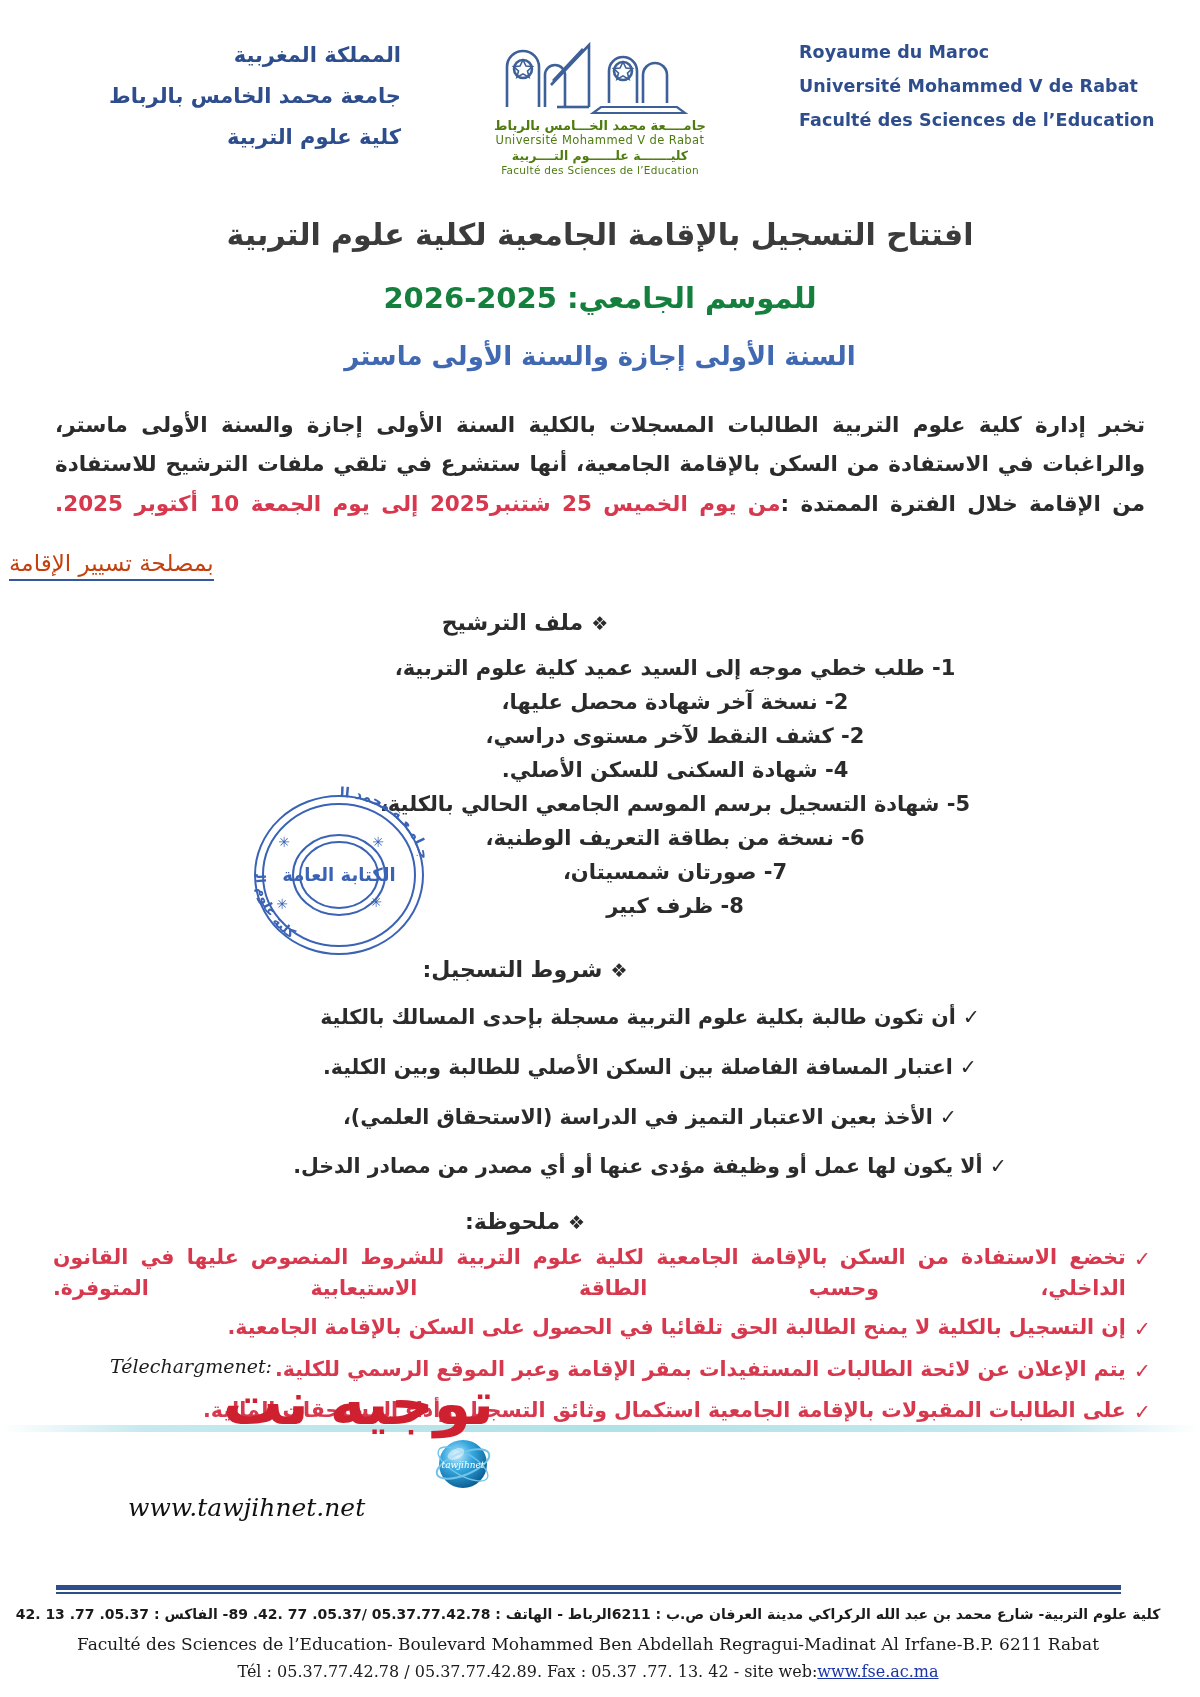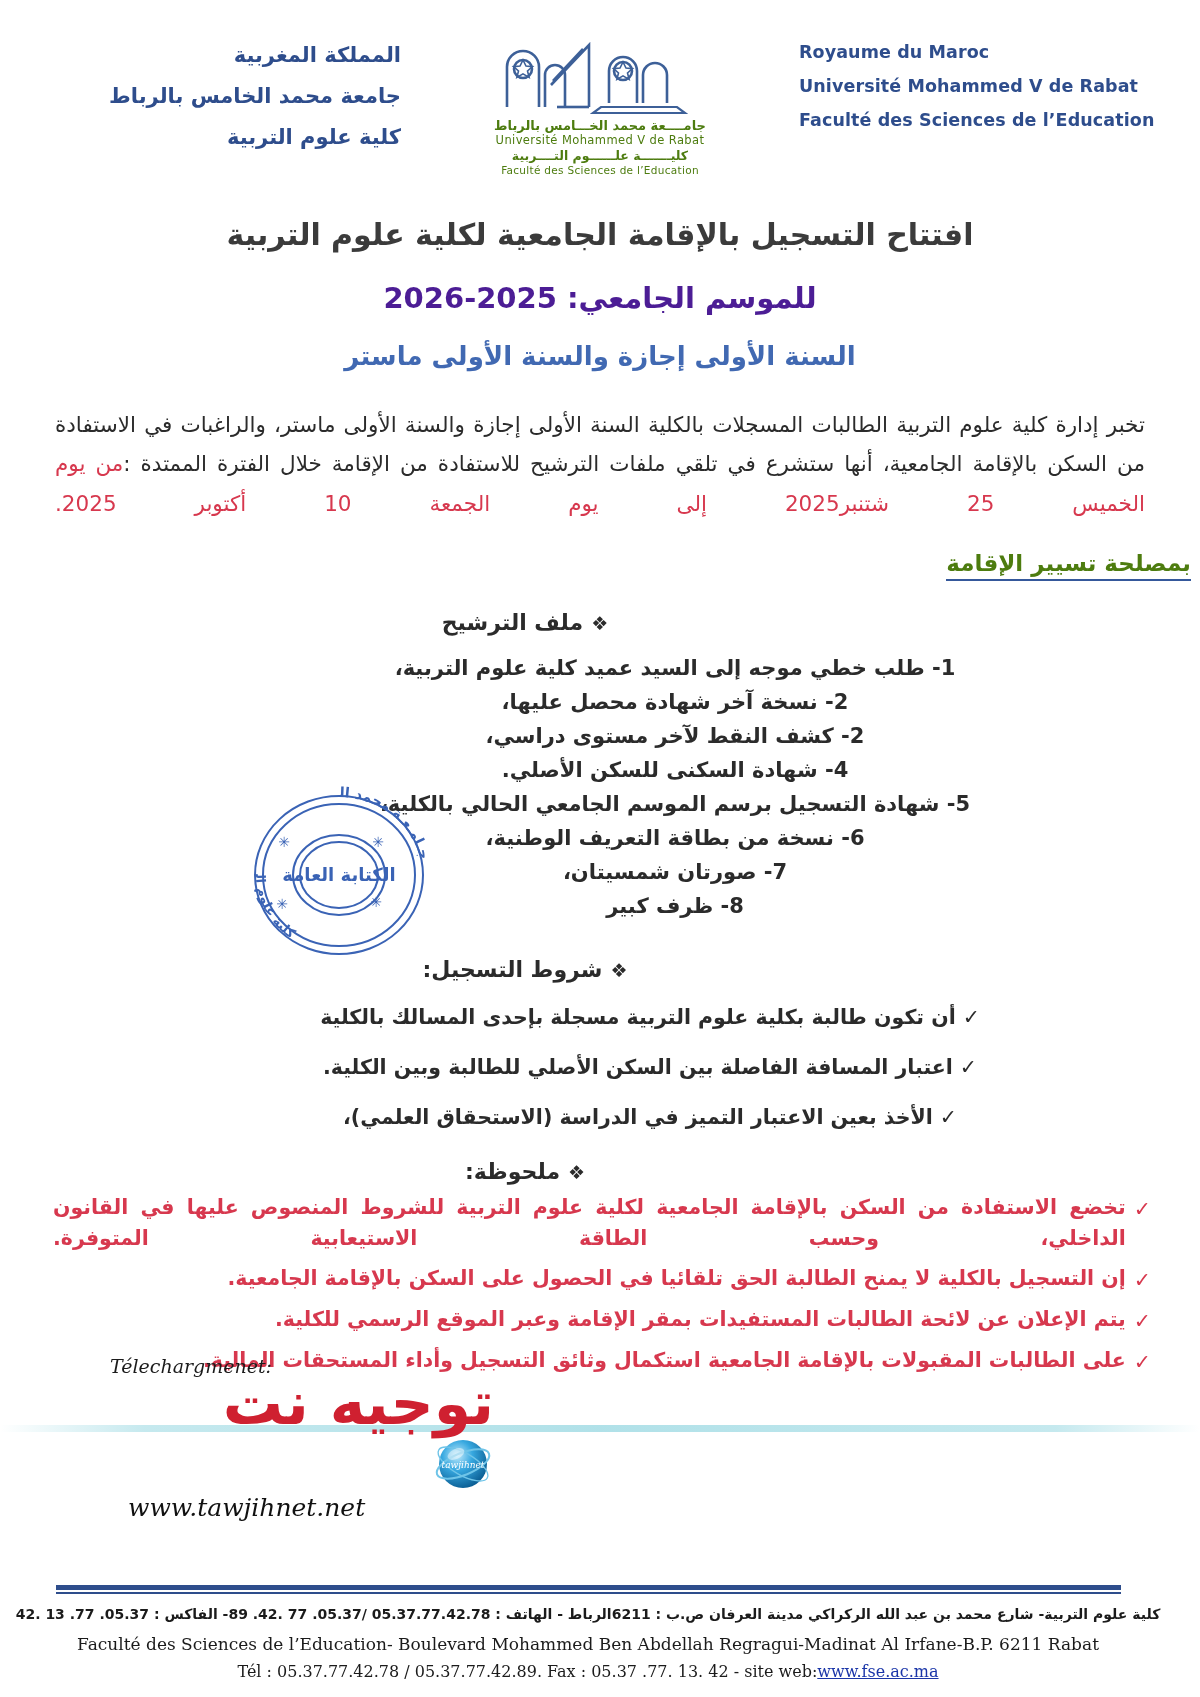--- a/index.html
+++ b/index.html
@@ -105,54 +105,54 @@
   .title-main {
     font-size: 30px;
     font-weight: bold;
     color: #3b3b3b;
     line-height: 1.1;
     font-family: "DejaVu Sans", sans-serif;
   }
   .title-season {
     font-size: 29px;
     font-weight: bold;
-    color: #4c1d95;
+    color: #15803d;
     margin-top: 30px;
     font-family: "DejaVu Sans", sans-serif;
   }
   .title-level {
     font-size: 26px;
     font-weight: bold;
     color: #4169b2;
     margin-top: 26px;
     font-family: "DejaVu Sans", sans-serif;
   }
 
   
   .intro {
     direction: rtl;
     text-align: justify;
     text-align-last: justify;
     margin: 34px 46px 0 46px;
     font-size: 21.5px;
-    font-weight: normal;
+    font-weight: bold;
     line-height: 1.85;
     color: #2b2b2b;
     font-family: "DejaVu Sans", sans-serif;
   }
   .intro .date-hl {
     color: #d7384e;
   }
   .service-line {
     direction: rtl;
-    text-align: right;
+    text-align: left;
     margin-top: 26px;
     font-size: 23px;
-    font-weight: bold;
-    color: #4d7c0f;
+    font-weight: normal;
+    color: #c2410c;
     font-family: "DejaVu Sans", sans-serif;
   }
   .service-line span {
     border-bottom: 2.5px solid #35589b;
     padding-bottom: 3px;
   }
 
   
   .section {
     direction: rtl;
@@ -435,20 +435,21 @@
   </div>
 
   <div class="section">
     <div class="section-head">
       <span class="bullet">❖</span><span>شروط التسجيل:</span>
     </div>
     <ul class="check-list">
       <li><span class="chk">✓</span><span>أن تكون طالبة بكلية علوم التربية مسجلة بإحدى المسالك بالكلية</span></li>
       <li><span class="chk">✓</span><span>اعتبار المسافة الفاصلة بين السكن الأصلي للطالبة وبين الكلية.</span></li>
       <li><span class="chk">✓</span><span>الأخذ بعين الاعتبار التميز في الدراسة (الاستحقاق العلمي)،</span></li>
+      <li><span class="chk">✓</span><span>ألا يكون لها عمل أو وظيفة مؤدى عنها أو أي مصدر من مصادر الدخل.</span></li>
     </ul>
   </div>
 
   <div class="section" style="margin-top:26px;">
     <div class="section-head">
       <span class="bullet">❖</span><span>ملحوظة:</span>
     </div>
     <ul class="note-list">
       <li class="justified">
           <span class="chk">✓</span>

